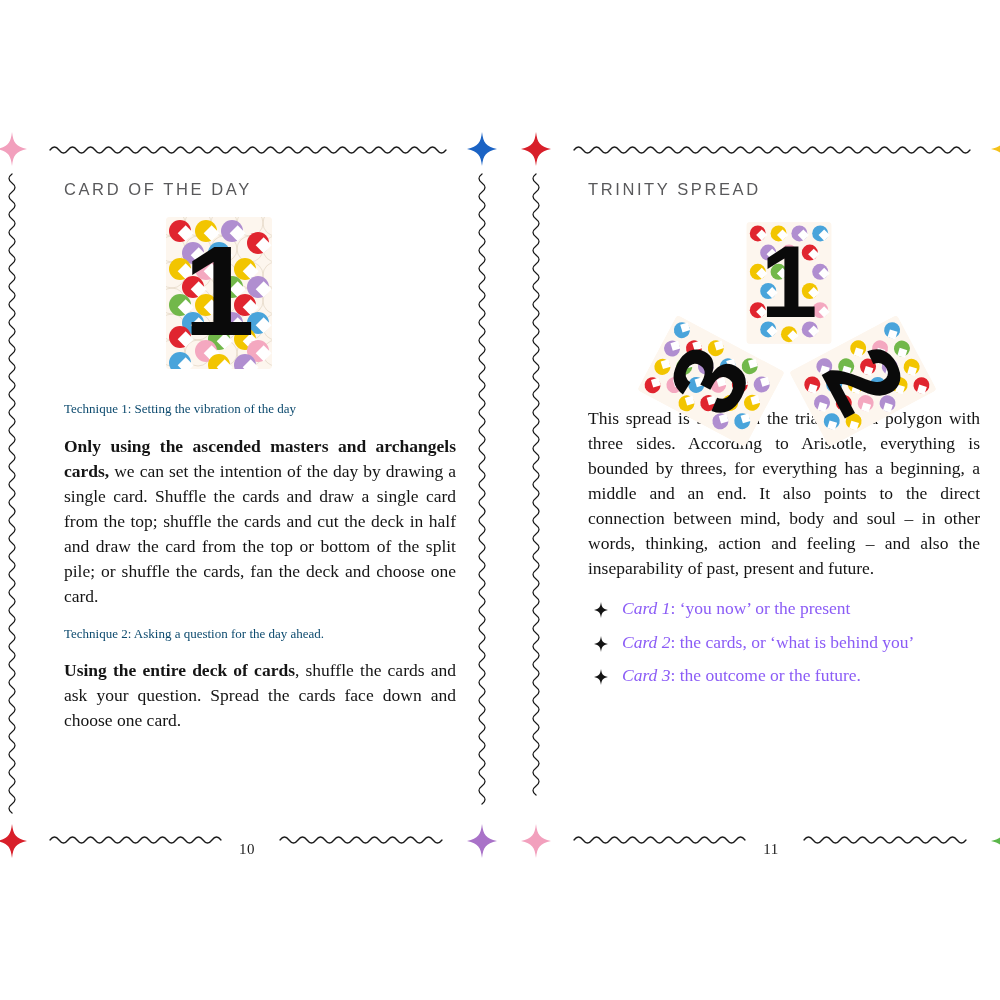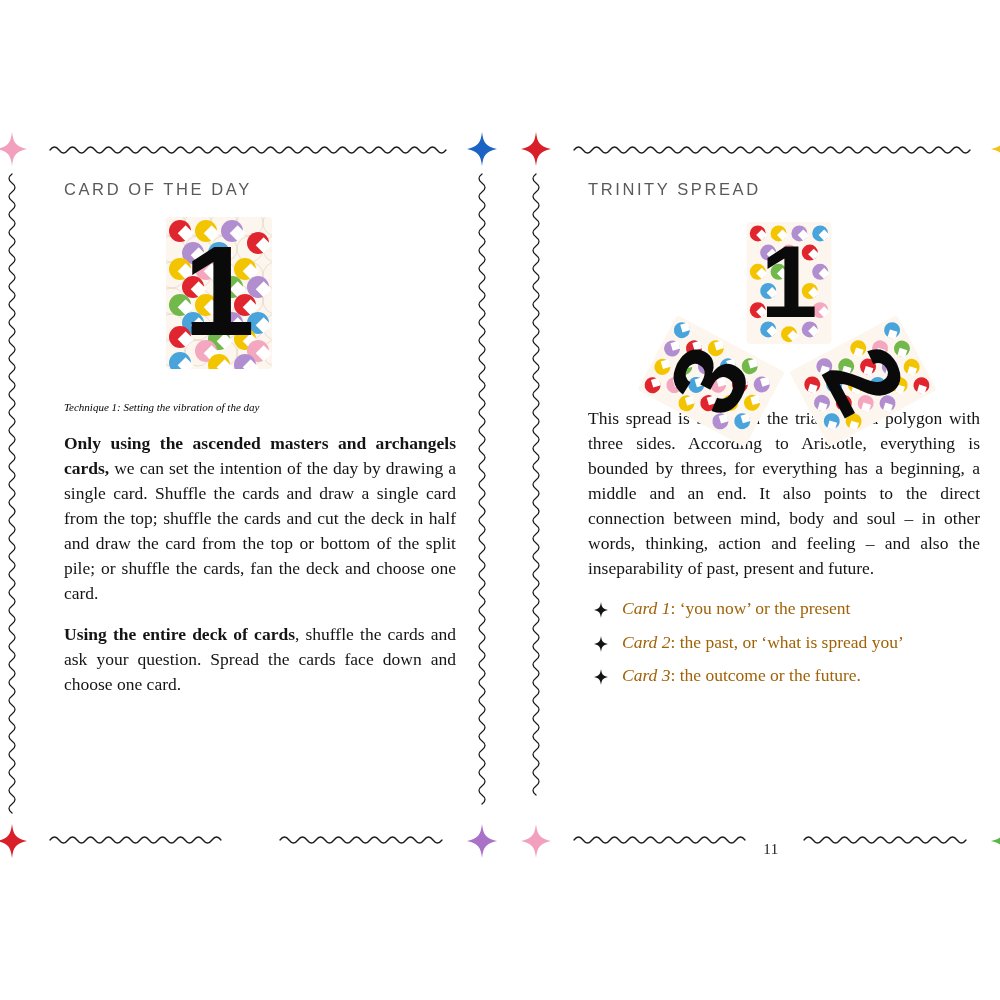--- a/index.html
+++ b/index.html
@@ -107,23 +107,22 @@
     box-sizing: border-box;
   }
 
   .card-main   { left: 102px; top: 12px; }
   .card-top    { left: 148px; top: 2px;  transform: scale(.80); transform-origin: center; }
   .card-bl     { left: 70px;  top: 100px; transform: rotate(-62deg) scale(.80); transform-origin: center; }
   .card-br     { left: 222px; top: 100px; transform: rotate(62deg) scale(.80); transform-origin: center; }
 
   
   .tech-label {
-    font-style: italic;
-    font-size: 11px;
-    color: #000000;
+    font-size: 13px;
+    color: #0c4a6e;
     margin: 10px 0 16px 0;
     line-height: 1.35;
   }
   .para {
     font-size: 17.5px;
     line-height: 1.43;
     color: #141414;
     margin: 0 0 16px 0;
     text-align: justify;
     text-justify: inter-word;
@@ -135,21 +134,21 @@
   .bullets {
     list-style: none;
     margin: 16px 0 0 0;
     padding: 0;
   }
   .bullets li {
     position: relative;
     padding-left: 34px;
     font-size: 17.5px;
     line-height: 1.35;
-    color: #a16207;
+    color: #8b5cf6;
     margin-bottom: 10px;
   }
   .bullets li .bullet-icon {
     position: absolute;
     left: 6px;
     top: 4px;
     width: 14px;
     height: 16px;
   }
   .bullets li i { font-style: italic; }
@@ -375,24 +374,26 @@
             </svg>
           </div>
           <div class="numeral">1</div>
         </div>
       </div>
 
       <p class="tech-label">Technique 1: Setting the vibration of the day</p>
 
       <p class="para"><b>Only using the ascended masters and archangels cards,</b><span> we can set the intention of the day by drawing a single card. Shuffle the cards and draw a single card from the top; shuffle the cards and cut the deck in half and draw the card from the top or bottom of the split pile; or shuffle the cards, fan the deck and choose one card.</span></p>
 
+      <p class="tech-label">Technique 2: Asking a question for the day ahead.</p>
 
       <p class="para last"><b>Using the entire deck of cards</b><span>, shuffle the cards and ask your question. Spread the cards face down and choose one card.</span></p>
     </div>
 
+    <div class="folio">10</div>
   </div>
 
   <div class="page page-right">
 
     <div class="wave wave-top">
       <svg width="394" height="18" viewBox="0 0 394 18">
         <path d="M0 9 q4.5 -6 9 0 t9 0 t9 0 t9 0 t9 0 t9 0 t9 0 t9 0 t9 0 t9 0 t9 0 t9 0 t9 0 t9 0 t9 0 t9 0 t9 0 t9 0 t9 0 t9 0 t9 0 t9 0 t9 0 t9 0 t9 0 t9 0 t9 0 t9 0 t9 0 t9 0 t9 0 t9 0 t9 0 t9 0 t9 0 t9 0 t9 0 t9 0 t9 0 t9 0 t9 0 t9 0 t9 0 t9 0" fill="none" stroke="#1a1a1a" stroke-width="1.3" stroke-linecap="round"></path>
       </svg>
     </div>
 
@@ -728,21 +729,21 @@
               </svg>
           </span>
           <i>Card 1</i><span>: ‘you now’ or the present</span>
         </li>
         <li>
           <span class="bullet-icon">
             <svg viewBox="0 0 14 16">
                 <path d="M7 0 C7.7 5.2 8.7 6.7 14 8 C8.7 9.3 7.7 10.8 7 16 C6.3 10.8 5.3 9.3 0 8 C5.3 6.7 6.3 5.2 7 0 Z" fill="#141414"></path>
               </svg>
           </span>
-          <i>Card 2</i><span>: the past, or ‘what is spread you’</span>
+          <i>Card 2</i><span>: the cards, or ‘what is behind you’</span>
         </li>
         <li>
           <span class="bullet-icon">
             <svg viewBox="0 0 14 16">
                 <path d="M7 0 C7.7 5.2 8.7 6.7 14 8 C8.7 9.3 7.7 10.8 7 16 C6.3 10.8 5.3 9.3 0 8 C5.3 6.7 6.3 5.2 7 0 Z" fill="#141414"></path>
               </svg>
           </span>
           <i>Card 3</i><span>: the outcome or the future.</span>
         </li>
       </ul>

